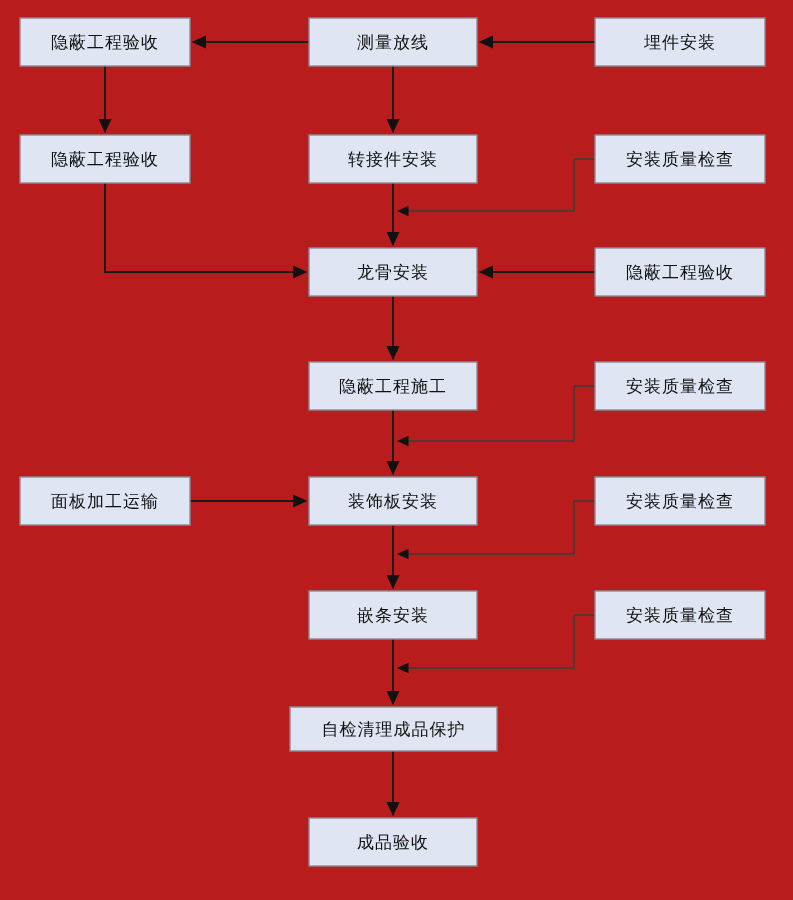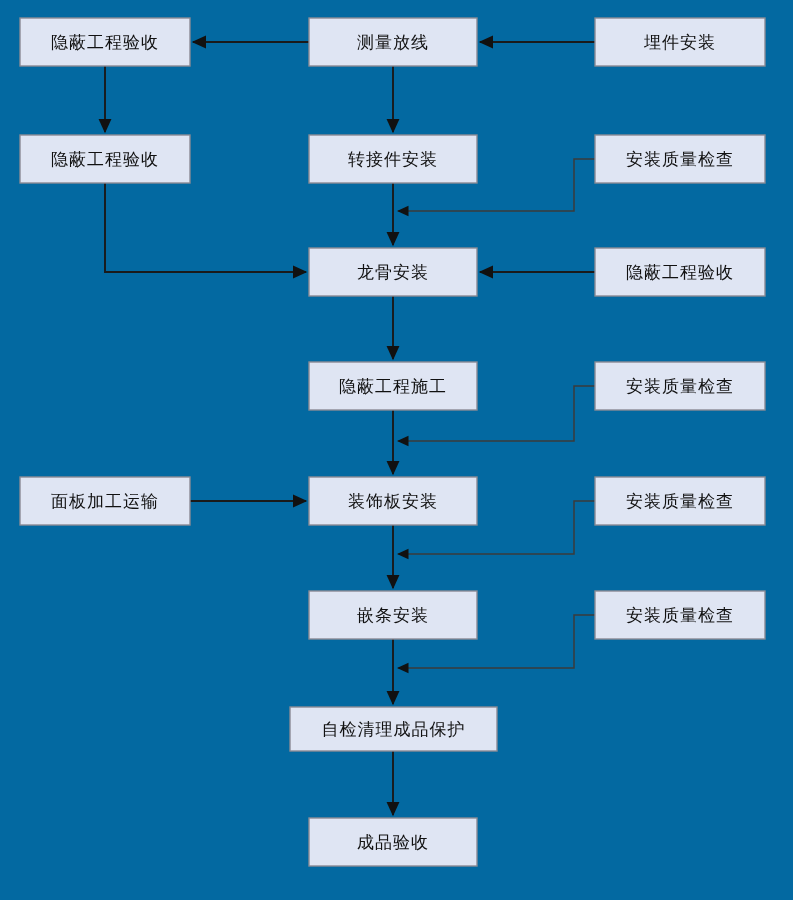--- a/index.html
+++ b/index.html
@@ -4,21 +4,21 @@
 <style>
   html, body {
     margin: 0;
     padding: 0;
     background: #ffffff;
   }
   #flowchart-root {
     position: relative;
     width: 793px;
     height: 900px;
-    background: #0369a1;
+    background: #b91c1c;
     font-family: "DejaVu Sans", "Liberation Sans", sans-serif;
     overflow: hidden;
   }
   svg.canvas {
     position: absolute;
     left: 0;
     top: 0;
     width: 793px;
     height: 900px;
     display: block;

